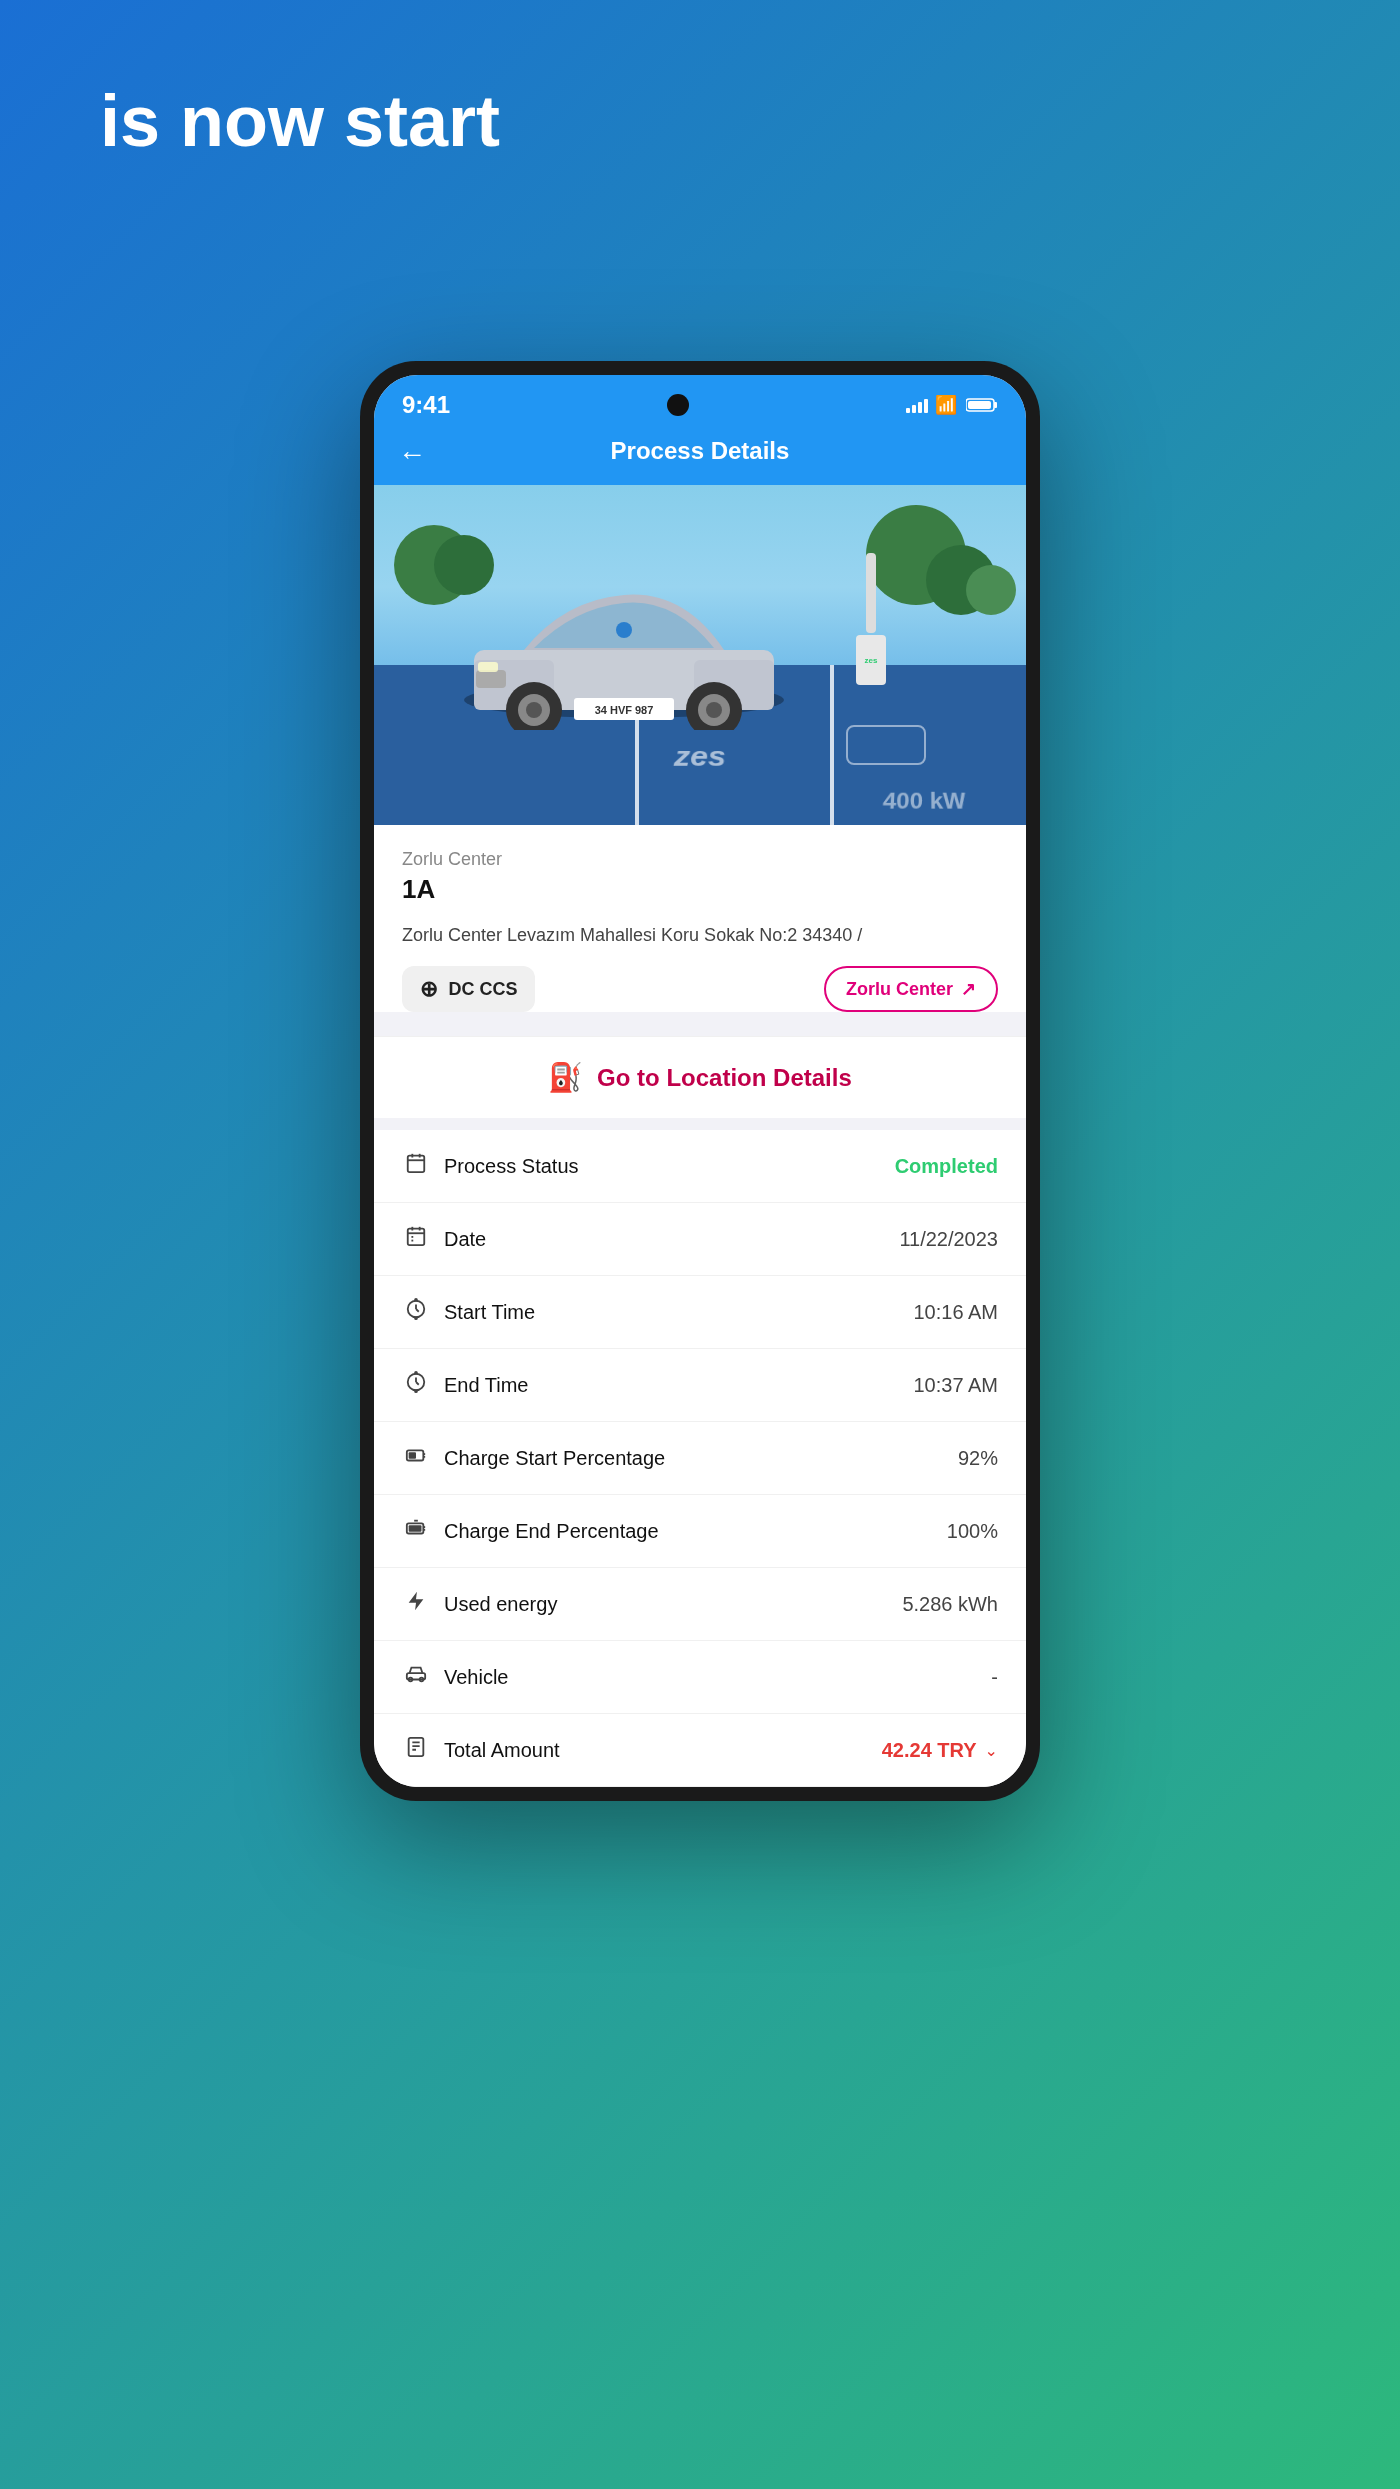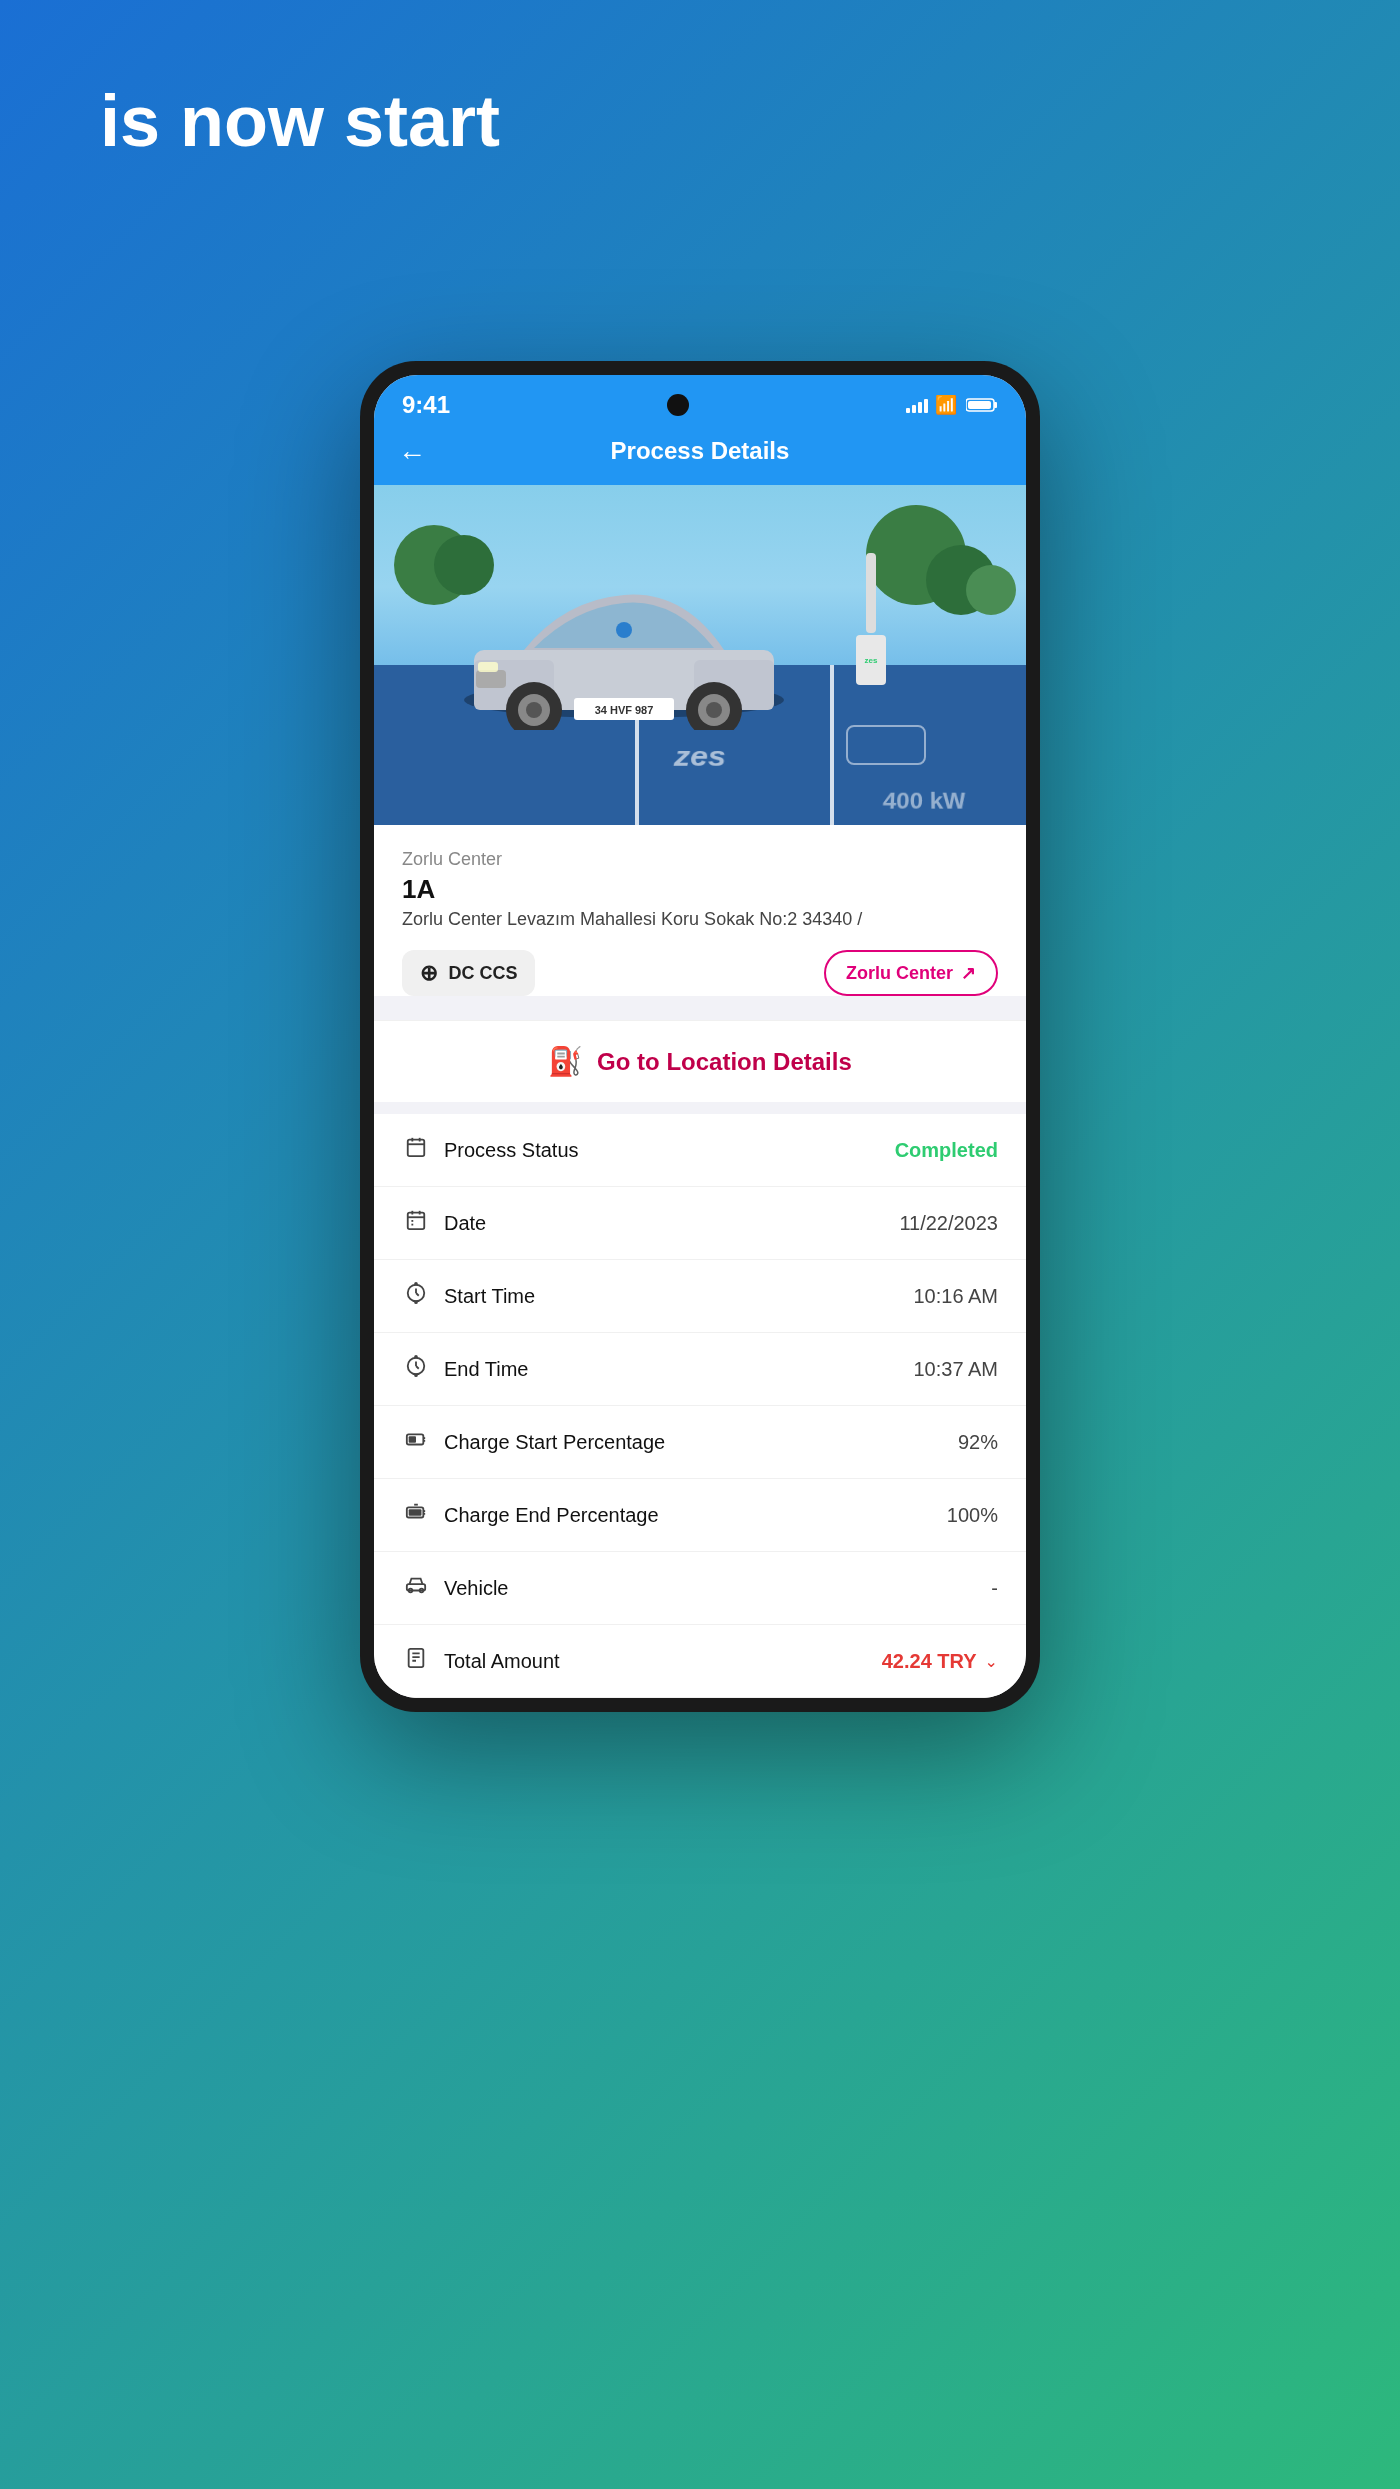--- a/index.html
+++ b/index.html
@@ -135,21 +135,21 @@
     .location-label {
       color: #888;
       font-size: 18px;
       margin-bottom: 4px;
     }
 
     .location-id {
       font-size: 26px;
       font-weight: 700;
       color: #111;
-      margin-bottom: 4px;
+      margin-bottom: 20px;
     }
 
     .location-address {
       font-size: 18px;
       color: #444;
       margin-bottom: 20px;
     }
 
     .connector-row {
       display: flex;
@@ -492,20 +492,31 @@
                 <line x1="20" y1="14" x2="22" y2="14"></line>
               <rect x="4" y="9" width="14" height="7" rx="1" fill="#444" stroke="none"></rect>
               <line x1="10" y1="4" x2="14" y2="4" stroke="#444"></line>
             </svg>
           </span>
           <span class="detail-label">Charge End Percentage</span>
         </div>
         <span class="detail-value">100%</span>
       </div>
 
+      <div class="detail-row">
+        <div class="detail-left">
+          <span class="detail-icon">
+            <svg width="22" height="22" viewBox="0 0 24 24" fill="none" stroke="#444" stroke-width="2">
+              <polygon points="13,2 4,14 12,14 11,22 20,10 12,10" fill="#444" stroke="none"></polygon>
+            </svg>
+          </span>
+          <span class="detail-label">Used energy</span>
+        </div>
+        <span class="detail-value">5.286 kWh</span>
+      </div>
 
       <div class="detail-row">
         <div class="detail-left">
           <span class="detail-icon">
             <svg width="22" height="22" viewBox="0 0 24 24" fill="none" stroke="#444" stroke-width="2">
               <path d="M5,11 L7,5 H17 L19,11"></path>
                 <rect x="2" y="11" width="20" height="7" rx="2"></rect>
               <circle cx="6" cy="18" r="2"></circle>
                 <circle cx="18" cy="18" r="2"></circle>
             </svg>

